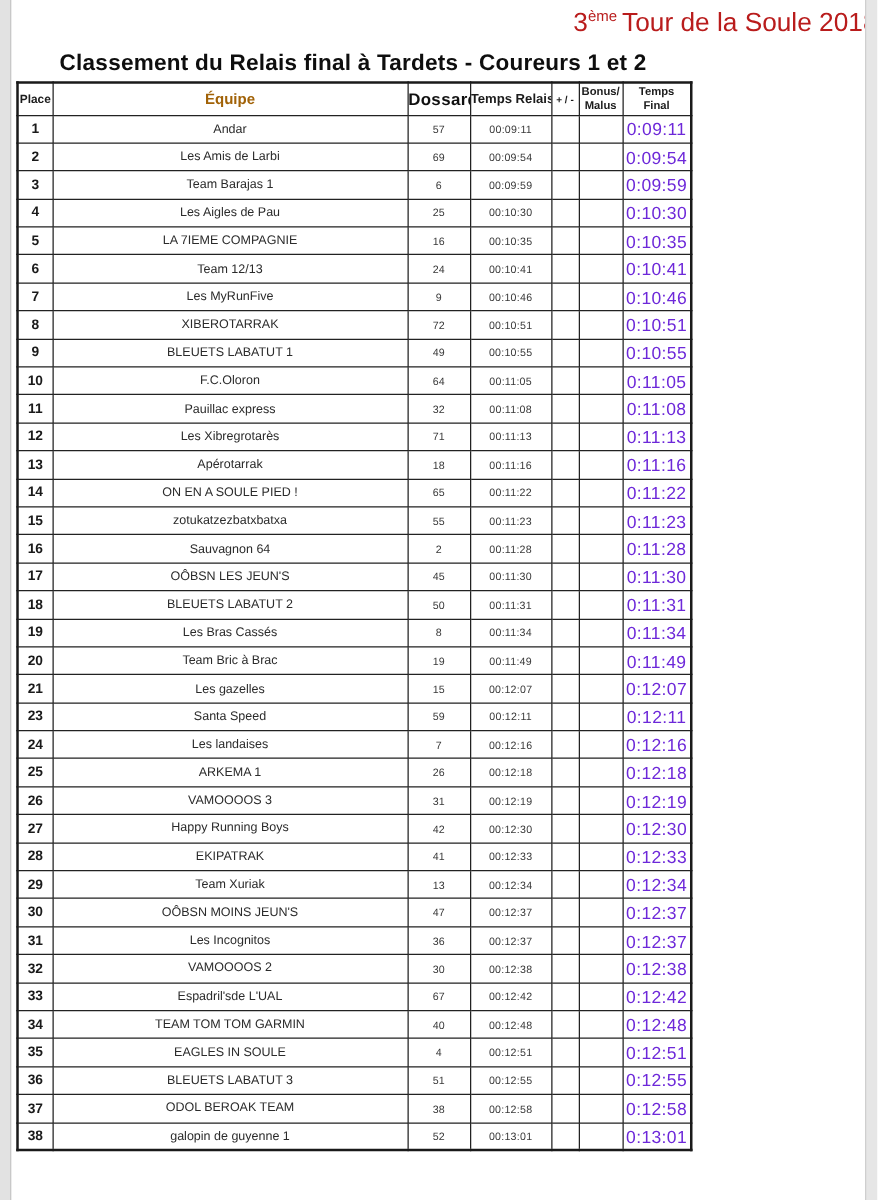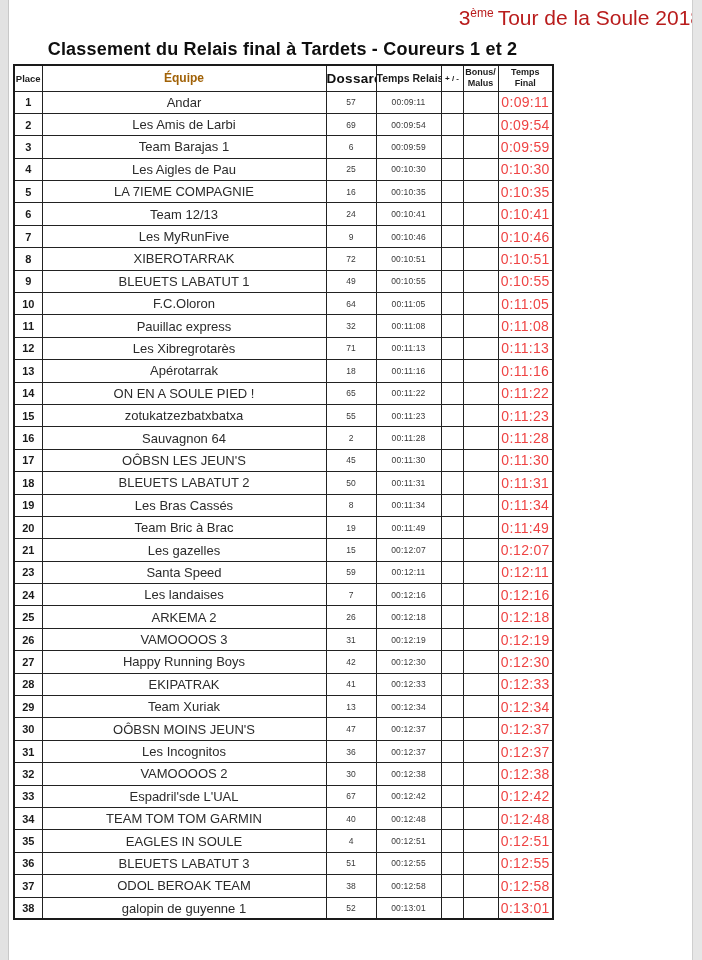--- a/index.html
+++ b/index.html
@@ -59,25 +59,25 @@
   .h-place   { font-size: 9.5px;  font-weight: bold; color: #1c1c1c; }
   .h-equipe  { font-size: 12px;   font-weight: bold; color: #a16207; }
   .h-dossard { font-size: 13.5px; font-weight: bold; color: #101010; letter-spacing: 0.3px; }
   .h-relais  { font-size: 10.5px; font-weight: bold; color: #1c1c1c; }
   .h-pm      { font-size: 8px;    font-weight: bold; color: #1c1c1c; }
   .h-bonus, .h-final {
     font-size: 9px; font-weight: bold; color: #1c1c1c;
     white-space: pre-line; line-height: 1.2;
   }
   .c-place  { font-weight: bold; font-size: 11px;  color: #1a1a1a; }
-  .c-equipe { font-size: 13px;   color: #2b2b2b; }
+  .c-equipe { font-size: 10px;   color: #2b2b2b; }
   .c-dossard{ font-size: 8.5px;  color: #383838; }
   .c-relais { font-size: 8.5px;  color: #383838; letter-spacing: 0.2px; }
   .c-pm, .c-bonus { font-size: 9px; }
-  .c-final  { font-size: 14px;   color: #ef4444; letter-spacing: 0.3px; }
+  .c-final  { font-size: 14px;   color: #6d28d9; letter-spacing: 0.3px; }
 </style>
 </head>
 <body>
 
 <div class="edge-strip-left"></div>
 <div class="edge-strip-right"></div>
 
 <div class="doc-title">
   <span>3</span><sup>ème</sup><span class="title-rest">Tour de la Soule 2018</span>
 </div>
@@ -336,21 +336,21 @@
     <td class="c-equipe">Les landaises</td>
     <td class="c-dossard">7</td>
     <td class="c-relais">00:12:16</td>
     <td class="c-pm"></td>
     <td class="c-bonus"></td>
     <td class="c-final">0:12:16</td>
   </tr>
 
   <tr>
     <td class="c-place">25</td>
-    <td class="c-equipe">ARKEMA 2</td>
+    <td class="c-equipe">ARKEMA 1</td>
     <td class="c-dossard">26</td>
     <td class="c-relais">00:12:18</td>
     <td class="c-pm"></td>
     <td class="c-bonus"></td>
     <td class="c-final">0:12:18</td>
   </tr>
 
   <tr>
     <td class="c-place">26</td>
     <td class="c-equipe">VAMOOOOS 3</td>

